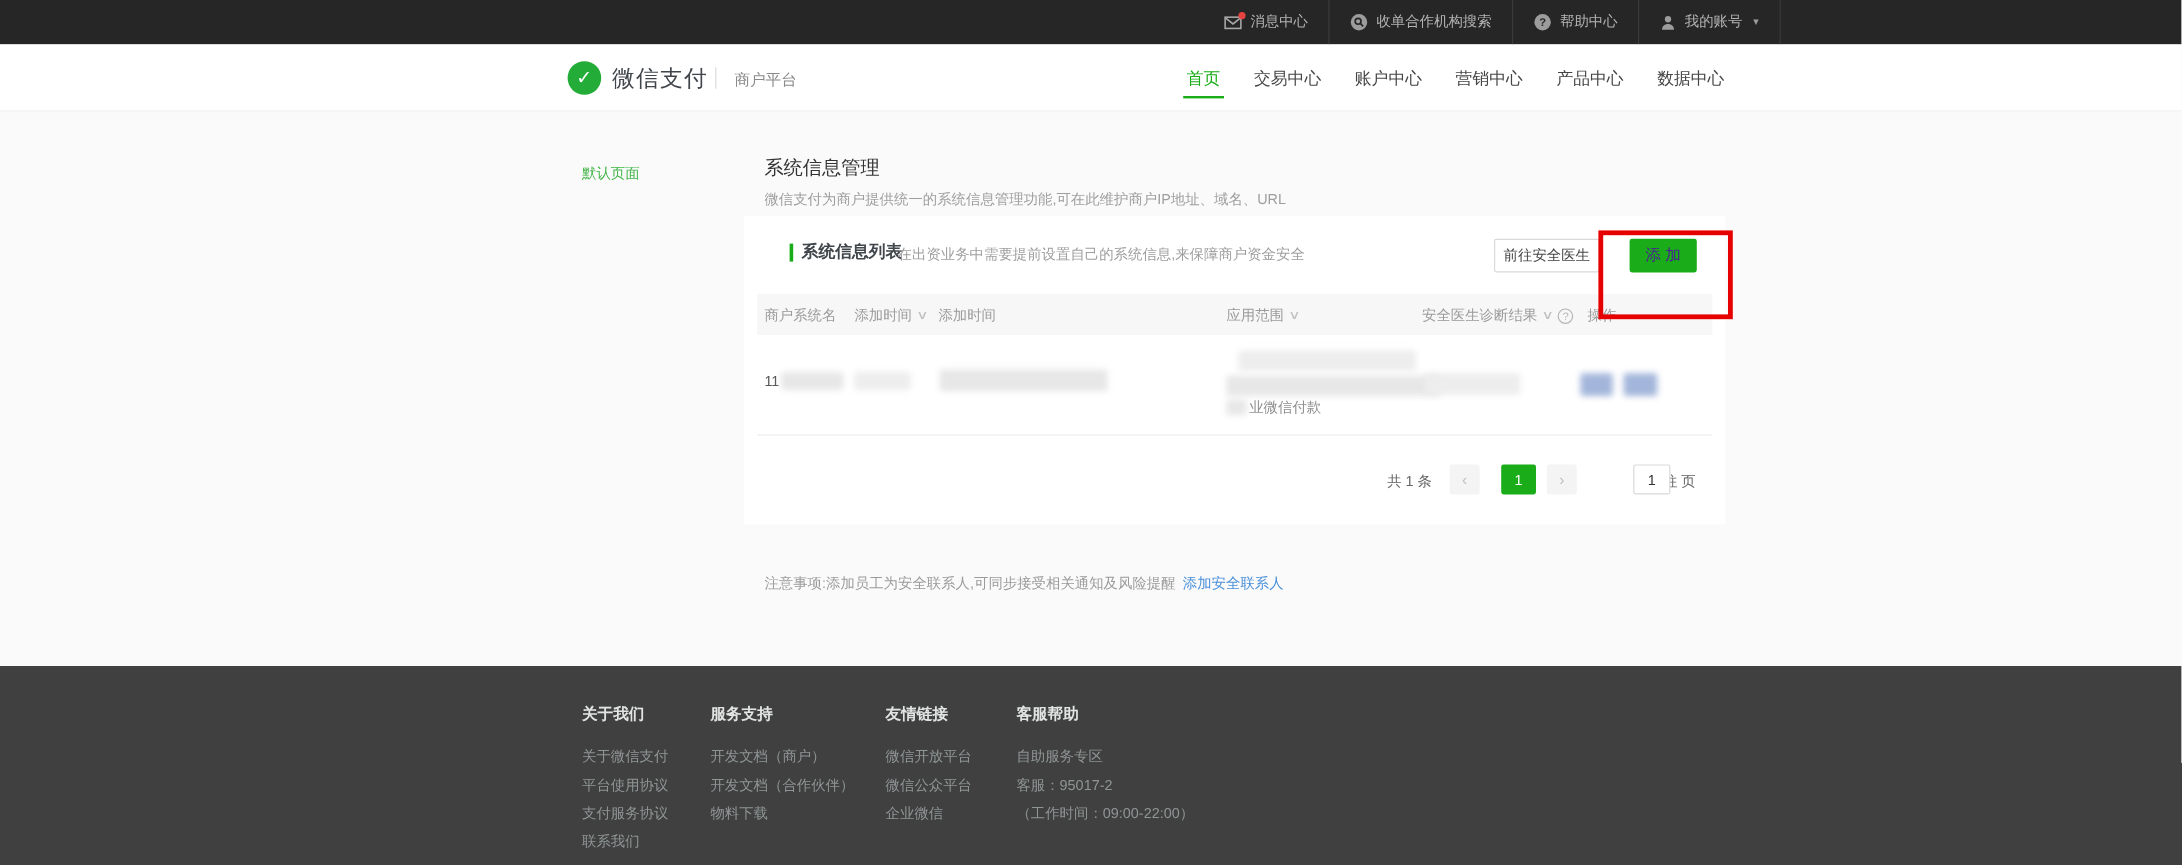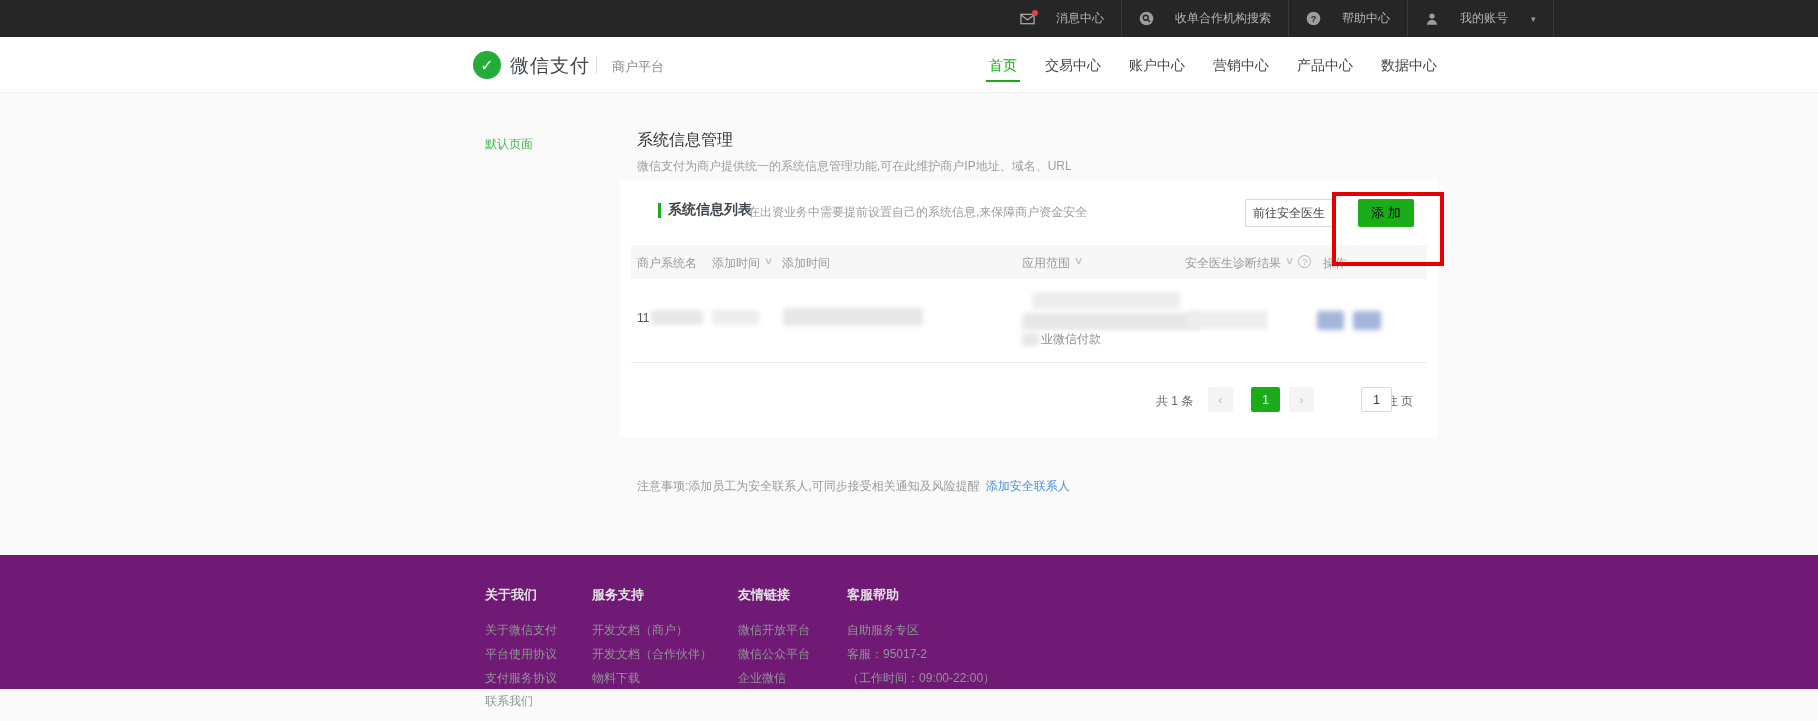--- a/index.html
+++ b/index.html
@@ -2,21 +2,21 @@
 <html><head>
 <meta charset="utf-8">
 <style>
   * { margin:0; padding:0; box-sizing:border-box; }
   html,body { width:1818px; height:721px; }
   body { font-family:"Liberation Sans","DejaVu Sans",sans-serif; position:relative; background:#fafafa; overflow:hidden; }
 
   
   .topbar { position:absolute; left:0; top:0; width:1818px; height:37px; background:#262626; }
   .topbar-group { position:absolute; left:1003px; top:0; height:37px; display:flex; align-items:stretch; }
-  .tb-item { display:flex; align-items:center; gap:21px; padding:0 17px; color:#b3b3b3; font-size:12px; cursor:pointer; }
+  .tb-item { display:flex; align-items:center; gap:7px; padding:0 17px; color:#b3b3b3; font-size:12px; cursor:pointer; }
   .tb-divider { width:1px; background:#3a3a3a; }
   .tb-icon { position:relative; display:inline-flex; }
   .red-dot { position:absolute; right:-3px; top:-3px; width:6px; height:6px; border-radius:50%; background:#e64340; }
   .caret { display:inline-block; font-size:9px; color:#9c9c9c; margin-left:2px; }
 
   
   .header { position:absolute; left:0; top:37px; width:1818px; height:56px; background:#ffffff; border-bottom:1px solid #efefef; }
   .logo-circle { position:absolute; left:473px; top:14px; width:28px; height:28px; border-radius:50%; background:#23ac38; color:#fff; font-size:16px; font-weight:bold; display:flex; align-items:center; justify-content:center; }
   .brand { position:absolute; left:510px; top:16px; font-size:19px; color:#40464b; letter-spacing:1px; }
   .brand-divider { position:absolute; left:596px; top:19px; width:1px; height:18px; background:#dcdcdc; }
@@ -31,24 +31,24 @@
   .sidebar-item { position:absolute; left:485px; top:136px; font-size:12px; color:#44b549; cursor:pointer; }
   .page-title { position:absolute; left:637px; top:130px; font-size:16px; color:#333; }
   .page-desc { position:absolute; left:637px; top:158px; font-size:12px; color:#9e9e9e; }
 
   
   .card { position:absolute; left:620px; top:180px; width:818px; height:257px; background:#ffffff; }
   .green-bar { position:absolute; left:38px; top:23px; width:3px; height:15px; background:#1aad19; }
   .panel-title { position:absolute; left:48px; top:21px; font-size:14px; font-weight:bold; color:#40464b; }
   .panel-subtitle { position:absolute; left:128px; top:24px; font-size:12px; color:#9e9e9e; }
   .btn-doctor { position:absolute; left:625px; top:19px; width:88px; height:28px; background:#fff; border:1px solid #d9d9d9; border-radius:2px; font-size:12px; color:#454545; display:flex; align-items:center; justify-content:center; cursor:pointer; }
-  .btn-add { position:absolute; left:738px; top:19px; width:56px; height:28px; background:#1aad19; border:none; border-radius:2px; font-size:13px; color:#000000; display:flex; align-items:center; justify-content:center; cursor:pointer; }
+  .btn-add { position:absolute; left:738px; top:19px; width:56px; height:28px; background:#1aad19; border:none; border-radius:2px; font-size:13px; color:#4c1d95; display:flex; align-items:center; justify-content:center; cursor:pointer; }
 
   .thead { position:absolute; left:11px; top:65px; width:796px; height:34px; background:#f7f7f7; }
-  .th { position:absolute; top:75px; font-size:12px; color:#9b9b9b; display:flex; gap:5px; white-space:nowrap; }
+  .th { position:absolute; top:75px; font-size:12px; color:#9b9b9b; display:flex; align-items:center; gap:5px; white-space:nowrap; }
   .th .chev { font-size:10px; color:#c0c0c0; transform:scaleX(1.4); }
   .help-badge { width:13px; height:13px; border:1px solid #b5b5b5; border-radius:50%; color:#b5b5b5; font-size:9px; display:inline-flex; align-items:center; justify-content:center; cursor:pointer; }
   .th-1{left:17px;} .th-2{left:92px;cursor:pointer;} .th-3{left:162px;} .th-4{left:402px;cursor:pointer;} .th-5{left:565px;cursor:pointer;} .th-6{left:703px;}
 
   .row-divider { position:absolute; left:11px; top:182px; width:796px; height:1px; background:#ededed; }
   .cell-text { position:absolute; font-size:12px; color:#555; }
   .blur { position:absolute; background:#e7e7e7; border-radius:2px; filter:blur(2.5px); }
   .blur.light { background:#ededed; }
   .blur.blue { background:#93a9d4; opacity:.85; cursor:pointer; }
   .scope-text { position:absolute; left:421px; top:151px; font-size:12px; color:#8f8f8f; }
@@ -60,21 +60,21 @@
   .goto-label { position:absolute; left:714px; top:213px; font-size:12px; color:#666;margin-left:40px; }
   .goto-input { position:absolute; left:741px; top:207px; width:31px; height:25px; border:1px solid #d9d9d9; border-radius:2px; text-align:center; font-size:12px; color:#333; font-family:inherit; }
   .page-unit { position:absolute; left:781px; top:213px; font-size:12px; color:#666; }
 
   .note { position:absolute; left:637px; top:478px; font-size:12px; color:#9b9b9b; }
   .note a { color:#4a90d9; text-decoration:none; margin-left:6px; cursor:pointer; }
 
   .annotation-box { position:absolute; left:1332px; top:192px; width:112px; height:74px; border:4px solid #e60000; z-index:50; pointer-events:none; }
 
   
-  .footer { position:absolute; left:0; top:555px; width:1818px; height:134px; background:#701a75; }
+  .footer { position:absolute; left:0; top:555px; width:1818px; height:166px; background:#404040; }
   .f-col { position:absolute; top:0; }
   .f-col-1{left:485px;} .f-col-2{left:592px;} .f-col-3{left:738px;} .f-col-4{left:847px;}
   .f-title { position:absolute; top:31px; font-size:13px; font-weight:bold; color:#e2e4e4; white-space:nowrap; }
   .f-link { position:absolute; font-size:12px; color:#8f9595; white-space:nowrap; cursor:pointer; }
   .f-r1{top:67px;} .f-r2{top:91px;} .f-r3{top:115px;} .f-r4{top:138px;}
 </style>
 </head>
 <body>
 
 <div class="topbar">

